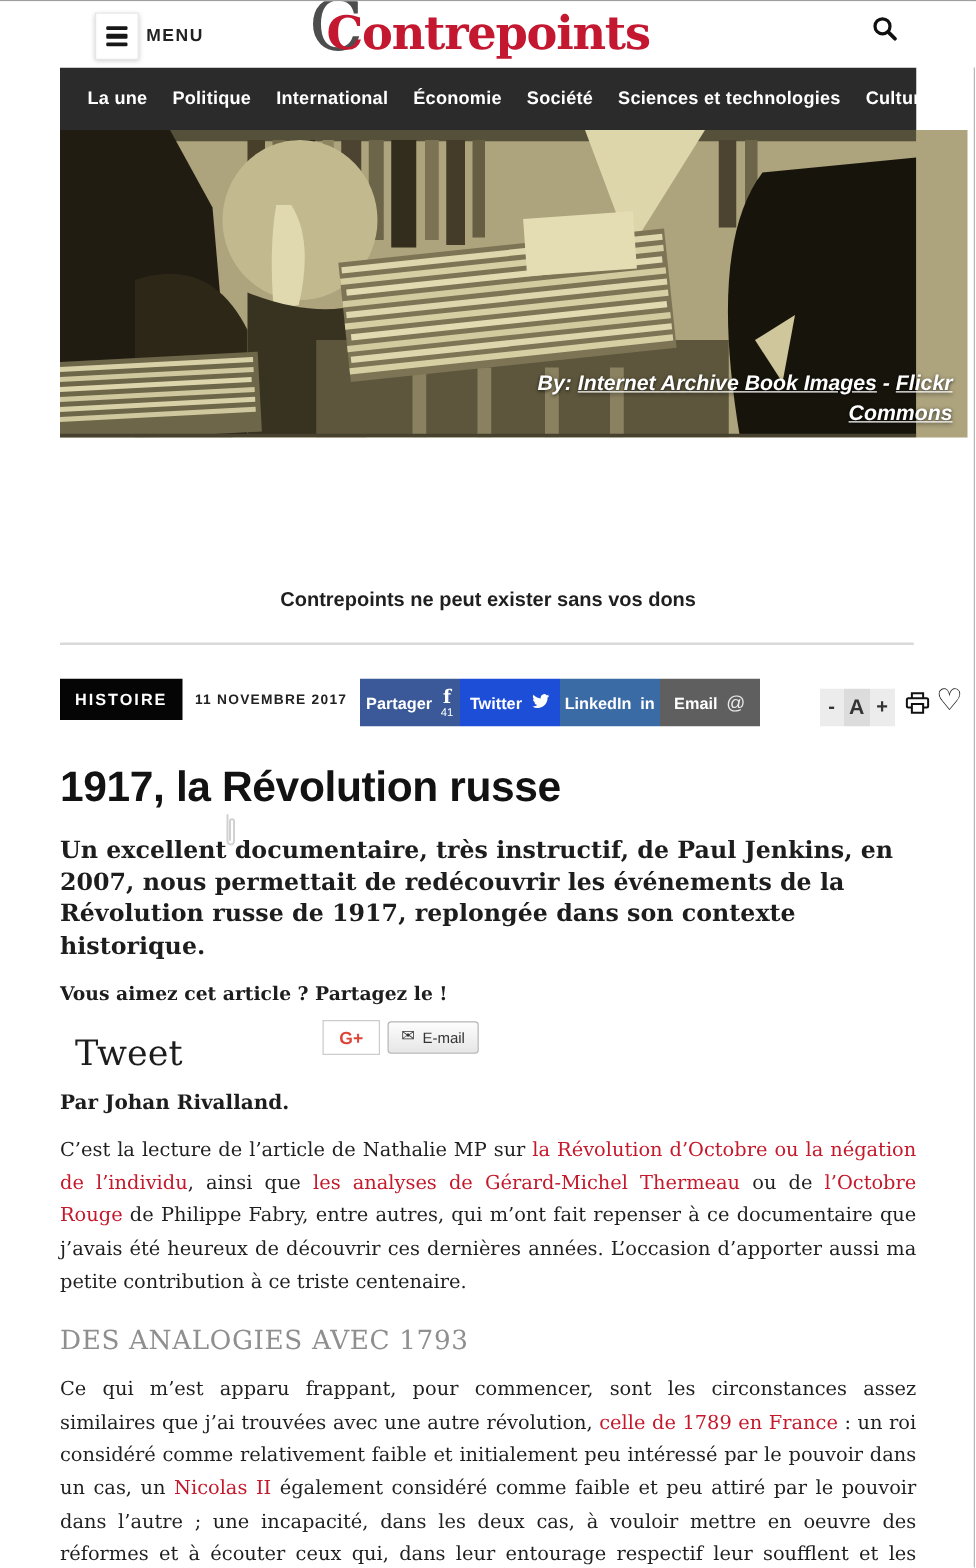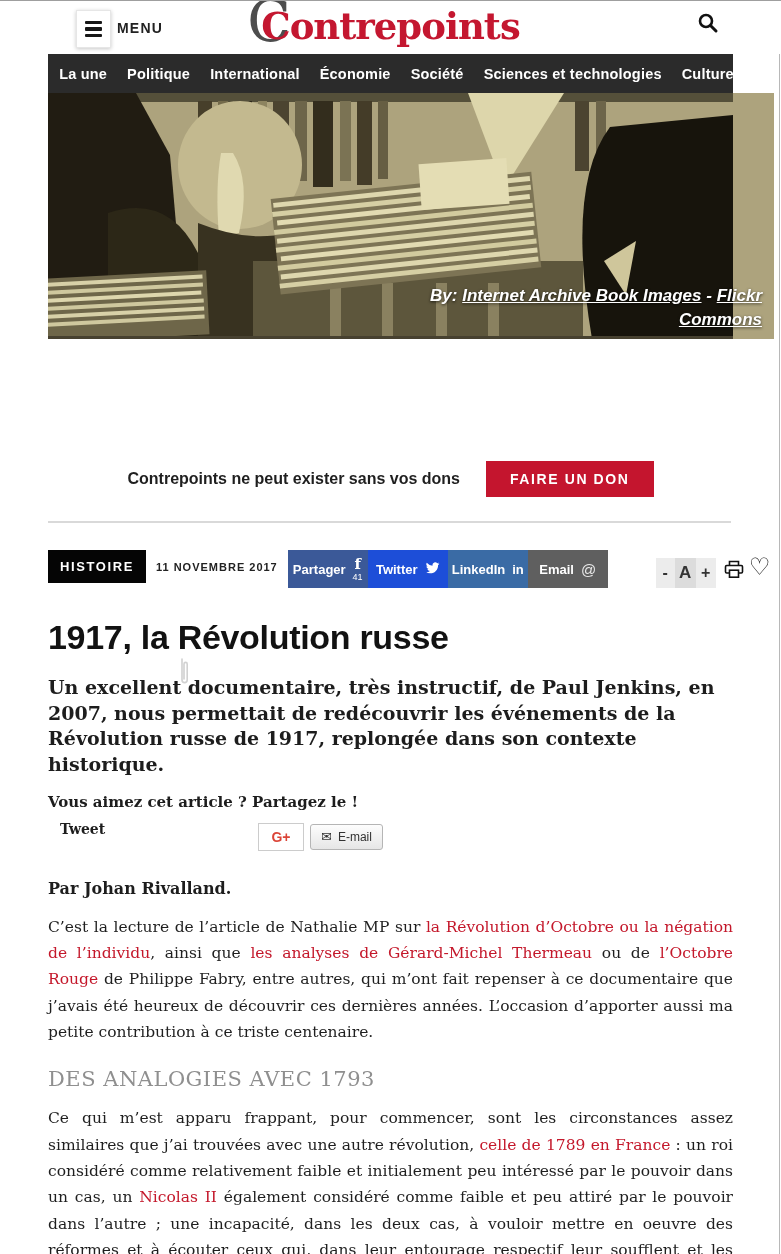--- a/index.html
+++ b/index.html
@@ -20,22 +20,22 @@
     letter-spacing:1.2px;color:#222;}
   .logo-wrap{position:absolute;left:0;right:0;top:1px;text-align:center;}
   .logo-inner{position:relative;display:inline-block;cursor:pointer;}
   .logo-c{position:absolute;left:-14px;top:-9px;font-family:"DejaVu Serif",serif;font-size:57px;
     line-height:1;color:#4d4d4d;z-index:0;}
   .logo-text{position:relative;z-index:1;font-family:"DejaVu Serif",serif;font-weight:bold;
     font-size:37px;line-height:48px;color:#c41730;letter-spacing:-1px;}
   .search-btn{position:absolute;right:62px;top:11px;width:22px;height:22px;cursor:pointer;}
 
   
-  .main-nav{margin-left:48px;width:685px;height:39px;background:#2b2b2b;
-    display:flex;align-items:center;padding-left:12px;box-sizing:border-box;justify-content:center;}
+  .main-nav{margin-left:48px;width:685px;height:50px;background:#2b2b2b;
+    display:flex;align-items:center;padding-left:12px;box-sizing:border-box;}
   .nav-item{color:#fff;font-weight:bold;font-size:14.5px;padding:0 10px;letter-spacing:.2px;
     cursor:pointer;white-space:nowrap;}
 
   
   .hero{position:relative;margin-left:48px;width:726px;height:246px;overflow:hidden;background:#ada37d;}
   .hero svg{display:block;}
   .hero-caption{position:absolute;right:12px;bottom:6px;width:345px;text-align:right;
     color:#fff;font-size:17px;font-weight:bold;font-style:italic;line-height:1.45;
     text-shadow:0 1px 3px rgba(0,0,0,.75);}
   .hero-caption .cap-link{text-decoration:underline;cursor:pointer;}
@@ -79,22 +79,22 @@
 
   
   .article-title{position:relative;margin:26px 0 0 48px;width:685px;font-size:34px;
     font-weight:800;color:#121212;letter-spacing:-.3px;line-height:42px;}
   .anchor-clip{position:absolute;left:130px;top:40px;opacity:.85;}
   .article-intro{margin:17px 0 0 48px;width:685px;font-family:"DejaVu Serif",serif;
     font-size:19px;font-weight:bold;line-height:1.35;color:#1d1d1d;}
   .share-prompt{margin:15px 0 0 48px;font-family:"DejaVu Serif",serif;font-weight:bold;
     font-size:15px;color:#1d1d1d;}
   .social-row{position:relative;margin-left:48px;width:685px;height:42px;margin-top:6px;}
-  .tweet-label{position:absolute;left:12px;top:4px;font-family:"DejaVu Serif",serif;
-    font-weight:bold;font-size:14px;color:#1d1d1d;cursor:pointer;}
+  .tweet-label{position:absolute;left:12px;top:16px;font-family:"DejaVu Serif",serif;
+    font-weight:normal;font-size:28px;color:#1d1d1d;cursor:pointer;}
   .gplus-btn{position:absolute;left:210px;top:6px;width:44px;height:26px;border:1px solid #ccc;
     background:#fff;display:flex;align-items:center;justify-content:center;
     font-size:14px;font-weight:bold;color:#db4437;cursor:pointer;}
   .email-btn{position:absolute;left:262px;top:7px;height:24px;padding:0 10px;border:1px solid #b5b5b5;
     border-radius:3px;background:linear-gradient(#fdfdfd,#e6e6e6);display:flex;align-items:center;
     gap:6px;font-size:12px;color:#333;cursor:pointer;}
   .email-btn .env{font-family:"DejaVu Sans",sans-serif;font-size:13px;color:#333;}
   .article-byline{margin:20px 0 0 48px;font-family:"DejaVu Serif",serif;font-weight:bold;
     font-size:16px;color:#1d1d1d;}
   .article-para{margin:16px 0 0 48px;width:685px;font-family:"DejaVu Serif",serif;
@@ -206,21 +206,20 @@
   </svg>
   <div class="hero-caption">
     <span>By: </span><span class="cap-link">Internet Archive Book Images</span><span> - </span><span class="cap-link">Flickr Commons</span>
   </div>
 </div>
 
 <div class="gap-block"></div>
 
 <div class="donation">
   <span class="donation-text">Contrepoints ne peut exister sans vos dons</span>
-  <span class="donate-button">FAIRE UN DON</span>
 </div>
 <hr class="rule">
 
 <div class="meta-row">
   <span class="category-badge">HISTOIRE</span>
   <span class="article-date">11 NOVEMBRE 2017</span>
   <div class="share-group">
     <div class="share-btn share-fb">
       <span>Partager</span>
       <span class="fb-stack">

